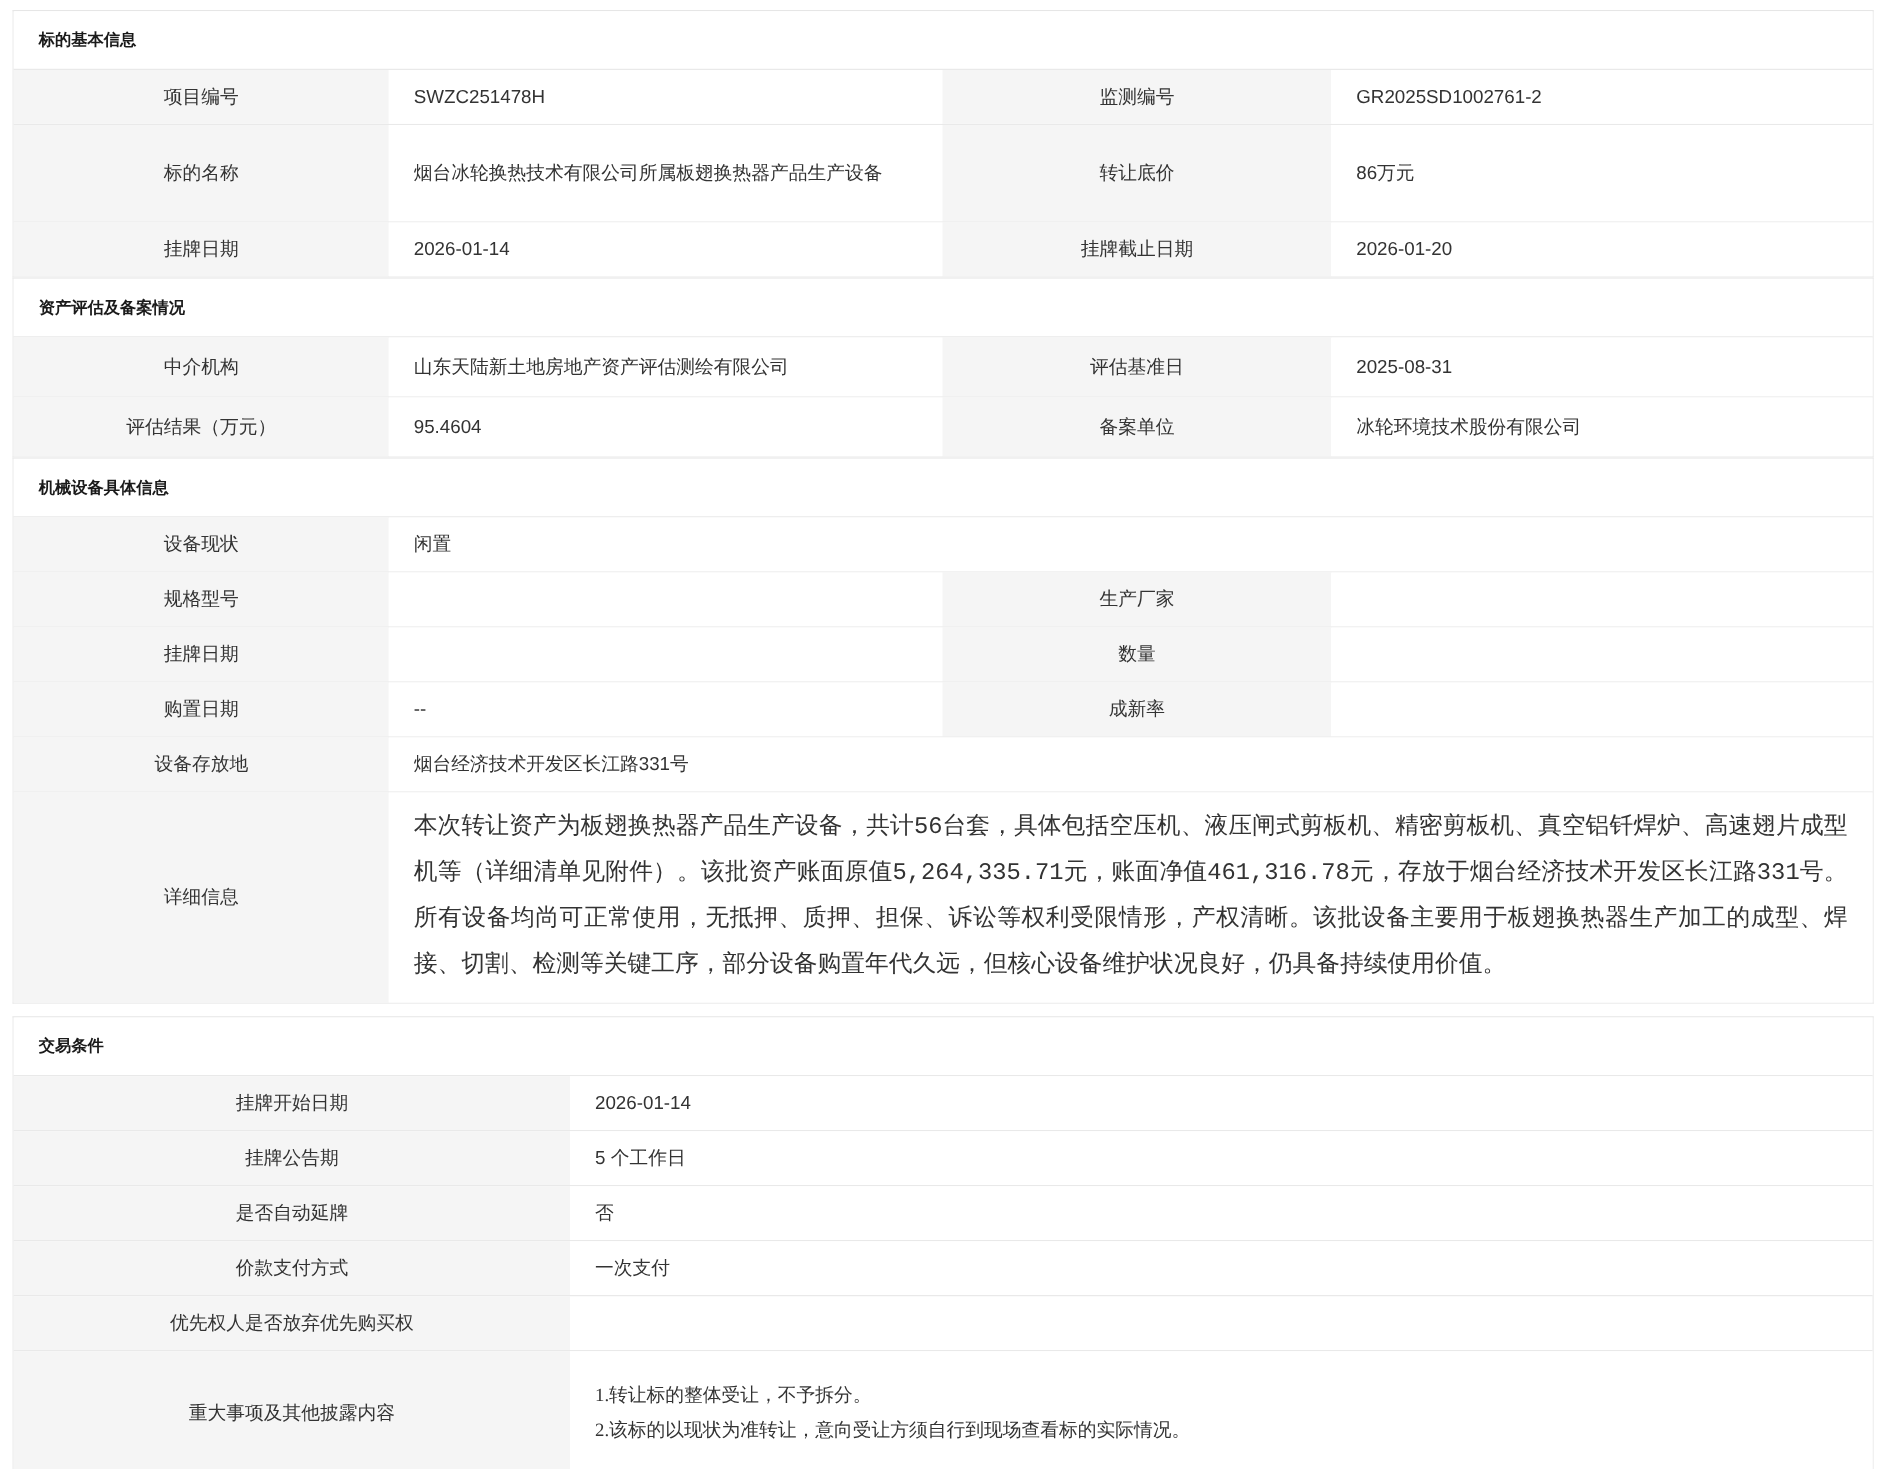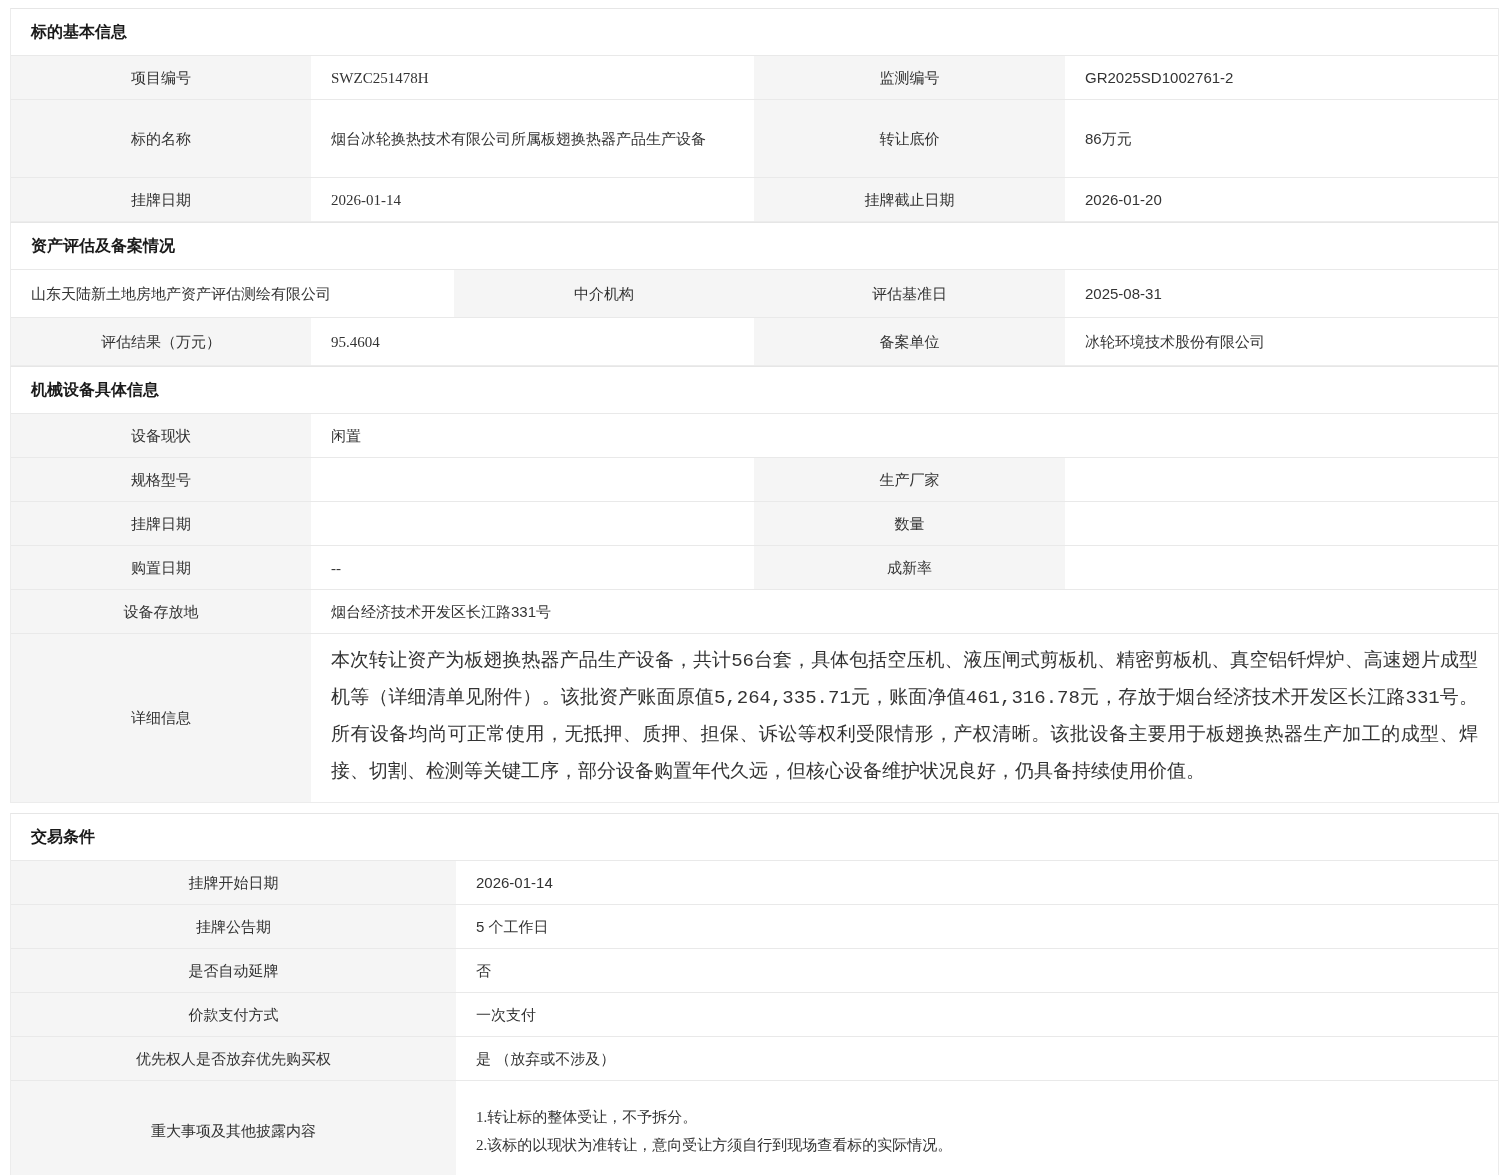--- a/index.html
+++ b/index.html
@@ -21,21 +21,21 @@
     background: #ffffff;
     width: 100%;
   }
   .block.gap-before { margin-top: 10px; }
   .sec-header {
     display: flex;
     align-items: center;
     min-height: 46px;
     padding: 10px 20px;
     background: #ffffff;
-    font-size: 16px;
+    font-size: 13px;
     font-weight: bold;
     color: #1a1a1a;
   }
   .row {
     display: flex;
     align-items: stretch;
     border-top: 1px solid #e9e9e9;
     min-height: 44px;
   }
   .cell {
@@ -53,21 +53,21 @@
   }
   .cell.value {
     background: #ffffff;
     padding: 8px 20px;
     color: #333333;
     line-height: 26px;
   }
   
   .cell.label.l0 { flex: 0 0 300px; text-align: center; }
   .cell.label.l1 { flex: 0 0 311px; }
-  .row.pair .cell.value.v0 { flex: 0 0 443px; font-family: Liberation Serif, serif; }
+  .row.pair .cell.value.v0 { flex: 0 0 443px; }
   .row.single .cell.value.v0 { flex: 1 1 auto; }
   .cell.value.v1 { flex: 1 1 auto; }
   
   .block.wide-label .cell.label.l0 { flex: 0 0 445px; }
   
   .row.tall { min-height: 78px; }
   .row.row-48 { min-height: 48px; }
   
   .cell.value.serif {
     font-family: Liberation Mono, monospace;
@@ -112,22 +112,22 @@
         <div class="row pair">
           <div class="cell label l0">挂牌日期</div>
           <div class="cell value v0">2026-01-14</div>
           <div class="cell label l1">挂牌截止日期</div>
           <div class="cell value v1">2026-01-20</div>
         </div>
       </div>
       <div class="block">
         <div class="sec-header">资产评估及备案情况</div>
         <div class="row pair row-48">
+          <div class="cell label l0">中介机构</div>
           <div class="cell value v0">山东天陆新土地房地产资产评估测绘有限公司</div>
-          <div class="cell label l0">中介机构</div>
           <div class="cell label l1">评估基准日</div>
           <div class="cell value v1">2025-08-31</div>
         </div>
         <div class="row pair row-48">
           <div class="cell label l0">评估结果（万元）</div>
           <div class="cell value v0">95.4604</div>
           <div class="cell label l1">备案单位</div>
           <div class="cell value v1">冰轮环境技术股份有限公司</div>
         </div>
       </div>
@@ -177,21 +177,20 @@
         <div class="row single">
           <div class="cell label l0">是否自动延牌</div>
           <div class="cell value v0">否</div>
         </div>
         <div class="row single">
           <div class="cell label l0">价款支付方式</div>
           <div class="cell value v0">一次支付</div>
         </div>
         <div class="row single">
           <div class="cell label l0">优先权人是否放弃优先购买权</div>
-          <div class="cell value v0">是 （放弃或不涉及）</div>
         </div>
         <div class="row single disclosure">
           <div class="cell label l0">重大事项及其他披露内容</div>
           <div class="cell value v0 multiline">
             <div class="value-line">1.转让标的整体受让，不予拆分。</div>
             <div class="value-line">2.该标的以现状为准转让，意向受让方须自行到现场查看标的实际情况。</div>
           </div>
         </div>
       </div>
     </div>

